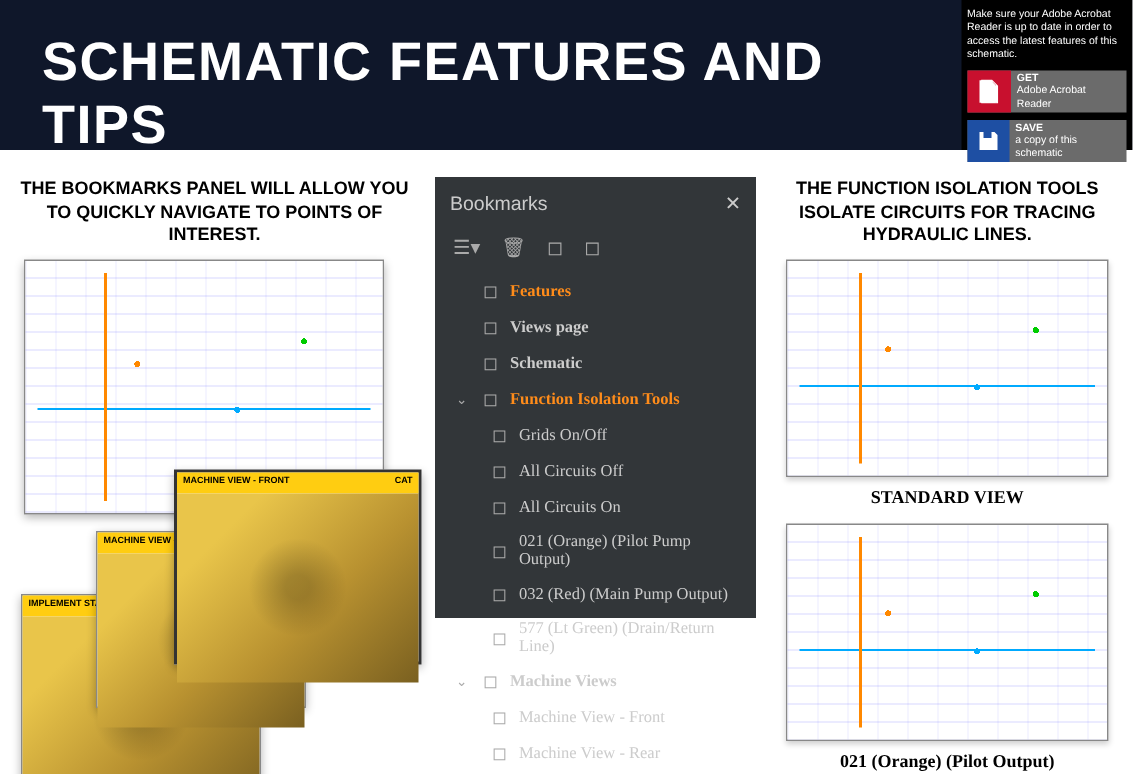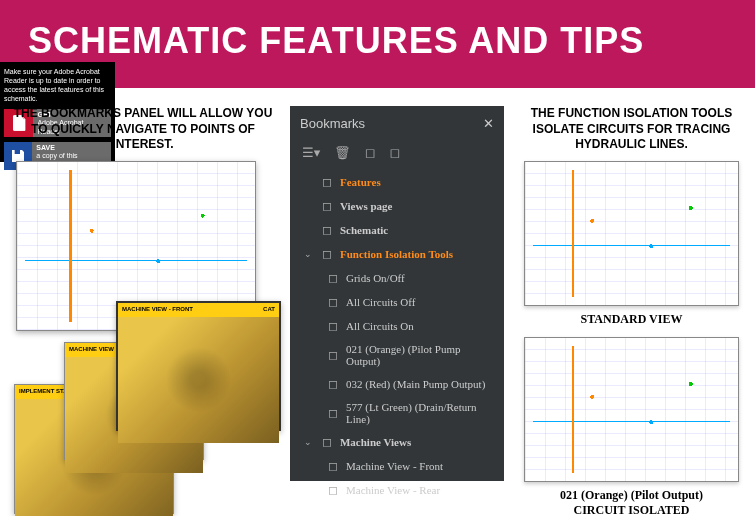--- a/index.html
+++ b/index.html
@@ -1,24 +1,23 @@
 <!DOCTYPE html>
 <html><head>
 <meta charset="utf-8">
 <style>
 * { margin: 0; padding: 0; box-sizing: border-box; }
 body { font-family: Arial, sans-serif; width: 755px; height: 516px; overflow: hidden; background: #fff; }
 
 .header {
-  background: #be185d;
-  height: 88px;
+  background: #0f172a;
+  height: 100px;
   display: flex;
   justify-content: space-between;
   align-items: flex-start;
-  flex-direction: column;
 }
 .title {
   color: #fff;
   font-size: 36px;
   font-weight: 900;
   padding: 20px 0 0 28px;
   letter-spacing: 1px;
   font-family: Arial, sans-serif;
 }
 .header-right {
@@ -120,21 +119,21 @@
 .machine::after {
   content: "";
   position: absolute;
   inset: 10%;
   background: radial-gradient(circle at 50% 50%, rgba(0,0,0,0.2) 10%, transparent 40%);
 }
 
 
 .bookmarks {
   width: 214px;
-  height: 375px;
+  height: 294px;
   background: #323639;
   color: #ccc;
   font-size: 11px;
 }
 .bk-head {
   display: flex;
   justify-content: space-between;
   align-items: center;
   padding: 10px 10px;
   font-size: 13px;

